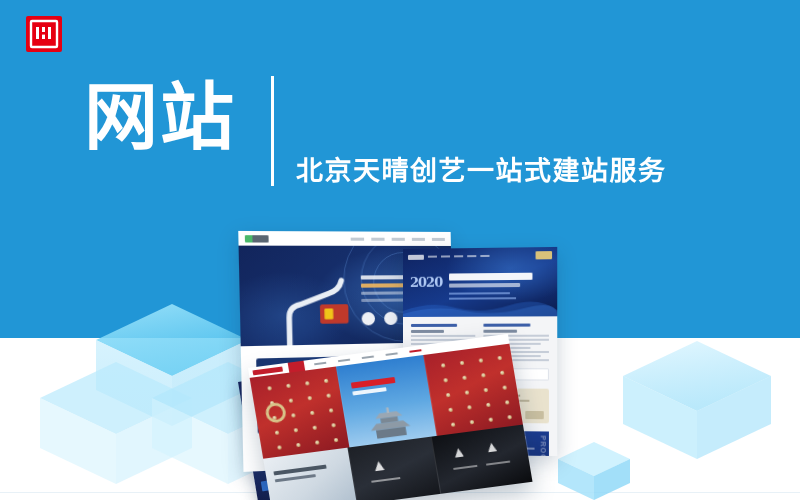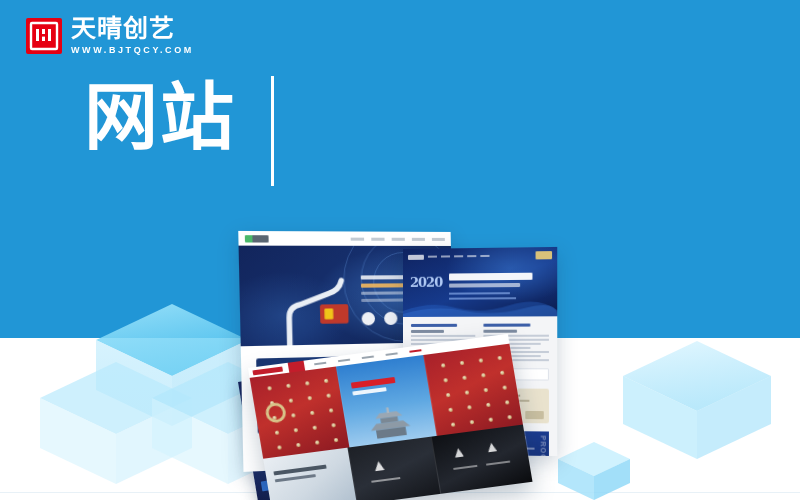--- a/index.html
+++ b/index.html
@@ -571,22 +571,19 @@
       <svg width="36" height="36" viewBox="0 0 36 36">
         <rect x="0" y="0" width="36" height="36" rx="2" fill="#e60012"></rect>
         <rect x="5" y="5" width="26" height="26" rx="1" fill="none" stroke="#ffffff" stroke-width="2.4"></rect>
         <rect x="10" y="11" width="3" height="15" fill="#ffffff"></rect>
         <rect x="16" y="11" width="3" height="15" fill="#ffffff"></rect>
         <rect x="22" y="11" width="3" height="15" fill="#ffffff"></rect>
         <rect x="10" y="23" width="15" height="3" fill="#e60012"></rect>
         <rect x="13" y="16" width="9" height="2.6" fill="#e60012"></rect>
       </svg>
     </div>
-    <div class="logo-text">
-      <div class="logo-cn">天晴创艺</div>
-      <div class="logo-url">WWW.BJTQCY.COM</div>
-    </div>
   </div>
 
   <div class="headline-word">网站</div>
   <div class="divider"></div>
+  <div class="subtitle">北京天晴创艺一站式建站服务</div>
 
 </div>
 
 </body></html>

